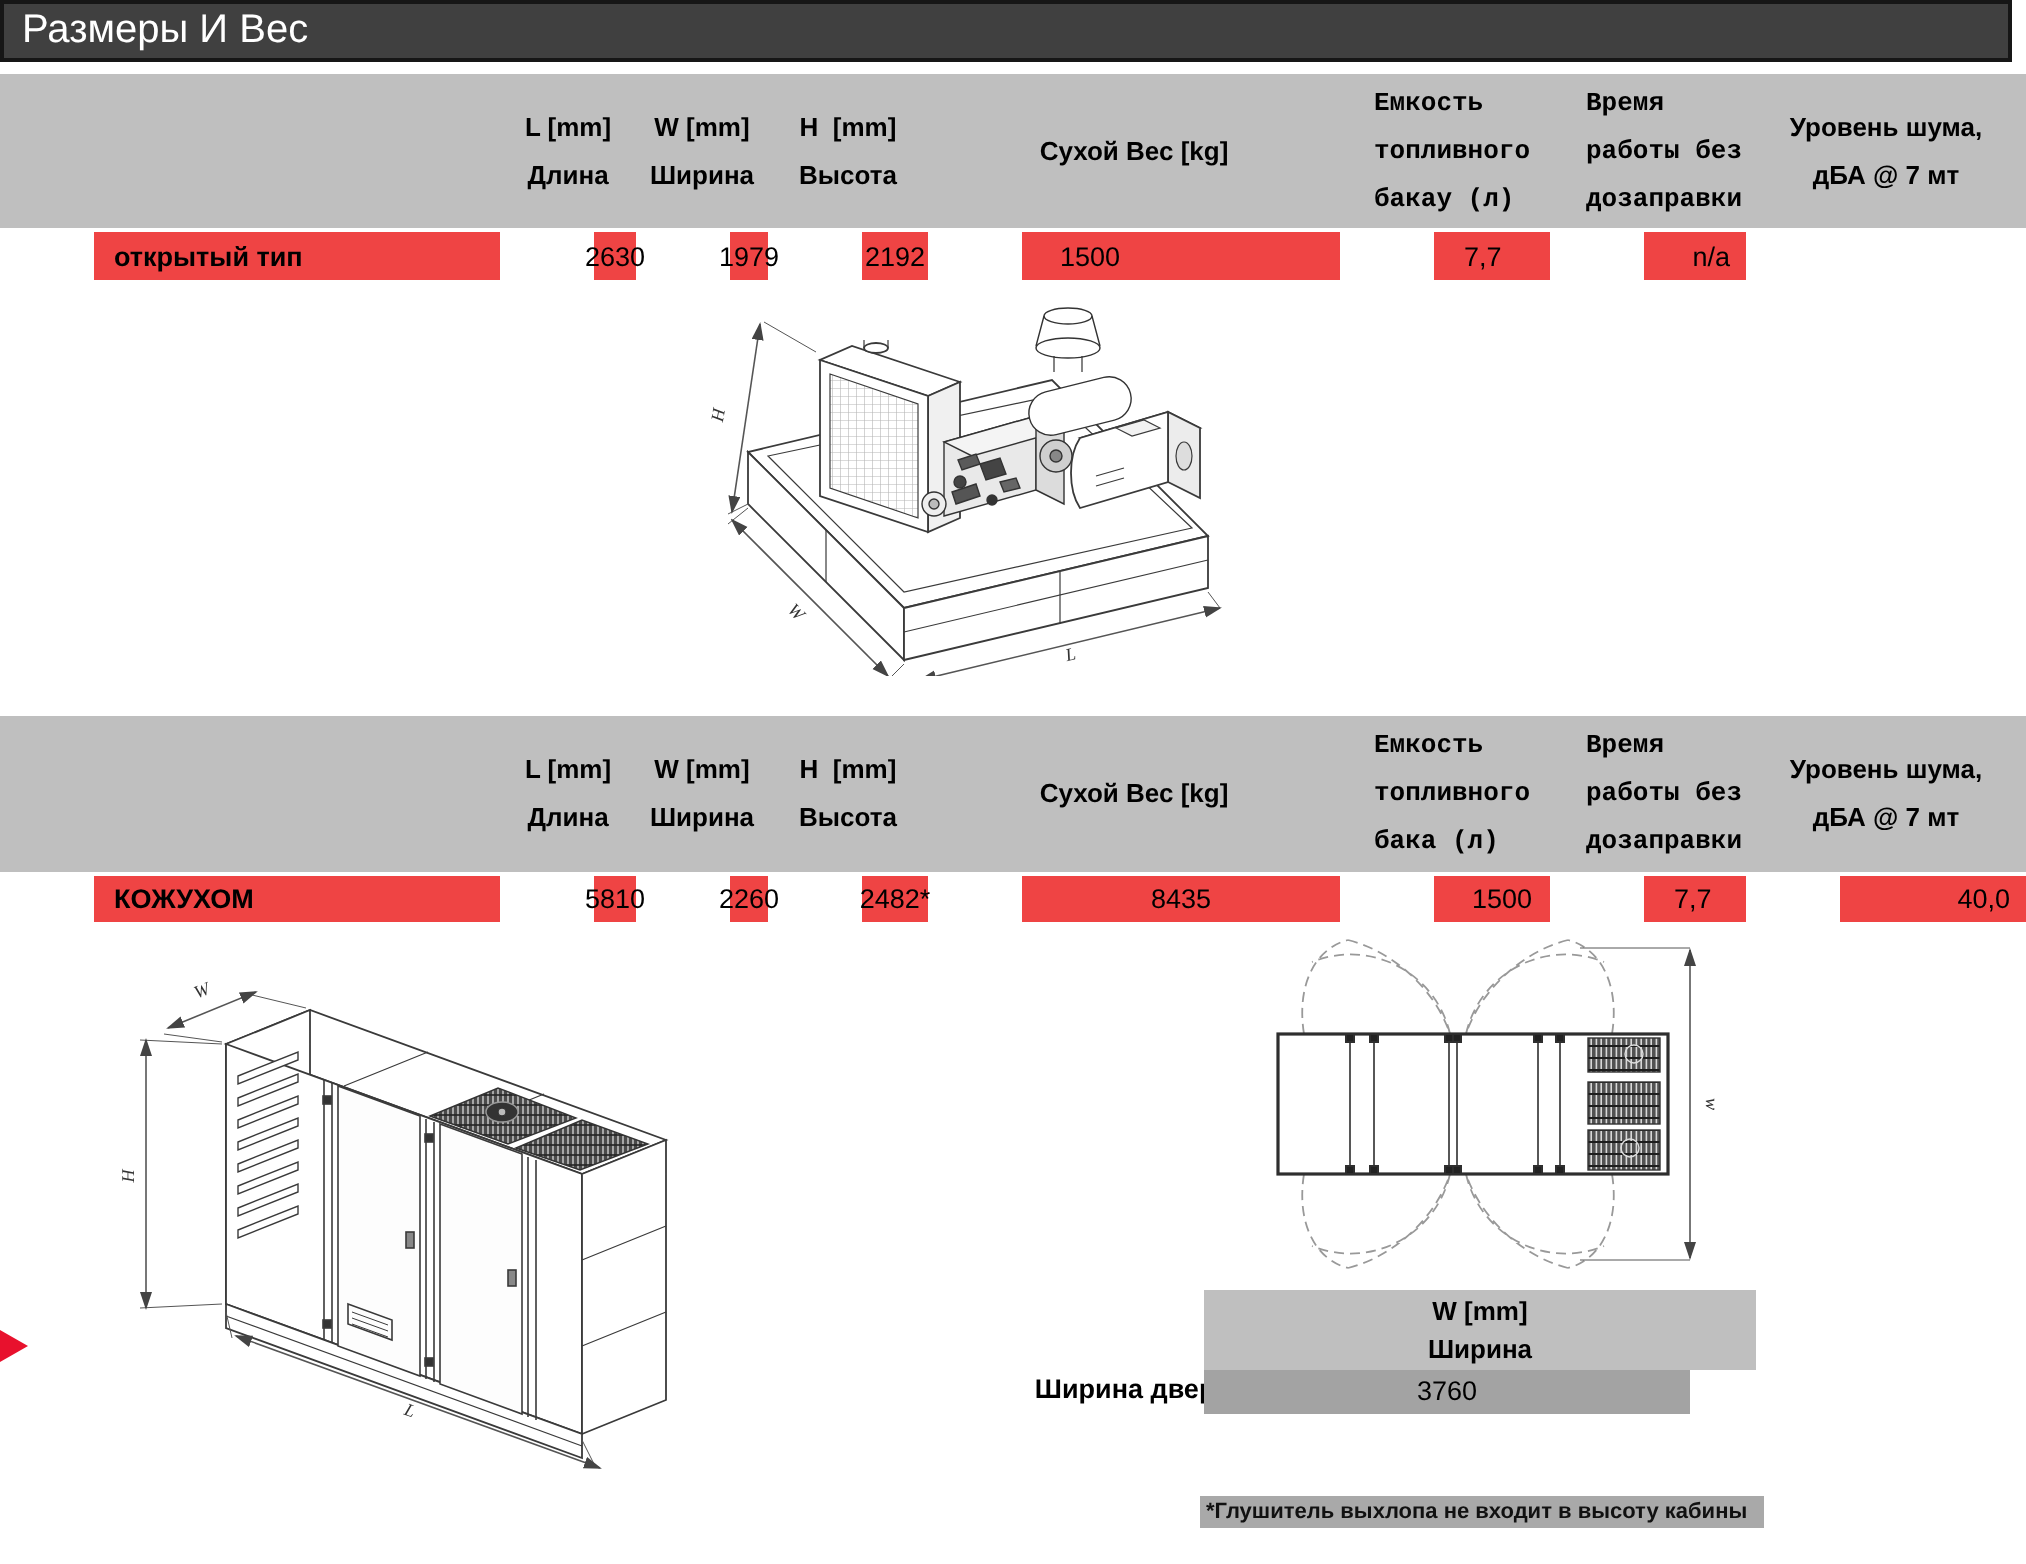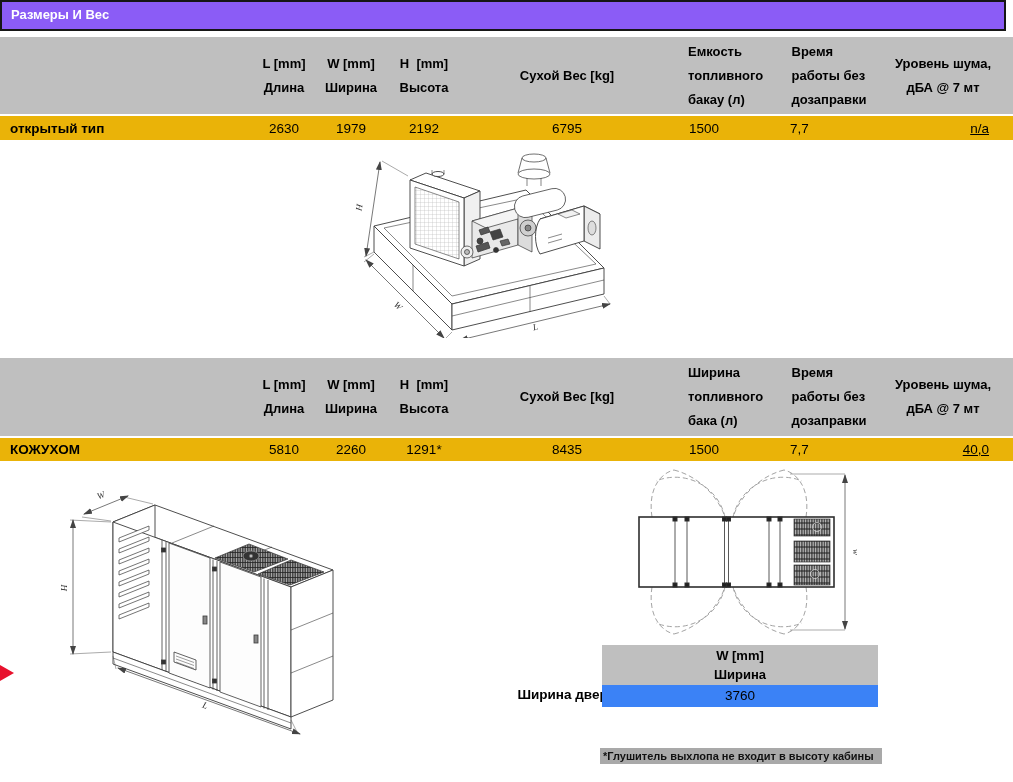--- a/index.html
+++ b/index.html
@@ -3,48 +3,48 @@
 <meta charset="utf-8">
 <style>
   html,body{margin:0;padding:0;}
   body{
     width:1013px;height:782px;position:relative;overflow:hidden;
     background:#ffffff;font-family:"Liberation Sans",sans-serif;color:#000;
   }
   
   .banner{
     position:absolute;top:0;left:0;width:1006px;height:31px;
-    background:#8b5cf6;border:2px solid #161616;box-sizing:border-box;
-    color:#fff;font-weight:bold;font-size:13px;line-height:26px;padding-left:9px;
+    background:#404040;border:2px solid #161616;box-sizing:border-box;
+    color:#fff;font-weight:normal;font-size:20px;line-height:26px;padding-left:9px;
   }
   
   .spec-table{position:absolute;left:0;width:1013px;display:grid;
     grid-template-columns:250px 68px 66px 80px 206px 105px 98px 140px;}
   .spec-table .hc{background:#bfbfbf;display:flex;flex-direction:column;justify-content:center;
     font-weight:bold;font-size:13px;line-height:24px;box-sizing:border-box;}
   .spec-table .hc span, .spec-table .hc div{white-space:pre-wrap;}
   .hc.ac{align-items:center;text-align:center;}
-  .hc.al{align-items:center;}
-  .spec-table .dc{background:#eab308;border-top:2px solid #fff;box-sizing:border-box;
-    font-size:13.5px;display:flex;align-items:center;}
+  .hc.al{align-items:flex-end;font-family:Liberation Mono, monospace;}
+  .spec-table .dc{background:#ef4444;border-top:2px solid #fff;box-sizing:border-box;
+    font-size:13.5px;display:flex;align-items:center;margin-left:47px;}
   .dc.ac{justify-content:center;}
-  .dc.ar{justify-content:flex-end;padding-right:24px;text-decoration:underline;}
+  .dc.ar{justify-content:flex-end;padding-right:8px;}
   .dc.albl{font-weight:bold;padding-left:10px;}
   .pad19{padding-left:19px;}
   .pad15{padding-left:15px;}
   .w88{width:88px;}
   .w80{width:80px;}
   
   .drw{position:absolute;}
   svg text{font-family:"Liberation Serif",serif;font-style:italic;fill:#333;}
   
   .door-head{position:absolute;left:602px;top:645px;width:276px;height:40px;background:#bfbfbf;
     display:flex;flex-direction:column;justify-content:center;align-items:center;
     font-weight:bold;font-size:13px;line-height:19px;}
-  .door-val{position:absolute;left:602px;top:685px;width:276px;height:22px;background:#3b82f6;
+  .door-val{position:absolute;left:602px;top:685px;width:243px;height:22px;background:#a3a3a3;
     text-align:center;font-size:13.5px;line-height:22px;}
   .door-label{position:absolute;left:444px;top:687px;width:172px;text-align:right;
     font-weight:bold;font-size:13.5px;}
   
   .footnote{position:absolute;left:600px;top:748px;width:282px;height:16px;background:#a9a9a9;
     font-size:11px;font-weight:bold;line-height:16px;padding-left:3px;box-sizing:border-box;color:#111;}
   .red-cursor{position:absolute;left:0;top:663px;}
 </style>
 </head>
 <body>
@@ -78,21 +78,20 @@
   </div>
   <div class="hc ac">
     <span>Уровень шума,</span>
     <span>дБА @ 7 мт</span>
   </div>
 
   <div class="dc albl">открытый тип</div>
   <div class="dc ac">2630</div>
   <div class="dc ac">1979</div>
   <div class="dc ac">2192</div>
-  <div class="dc ac">6795</div>
   <div class="dc pad19">1500</div>
   <div class="dc pad15">7,7</div>
   <div class="dc ar">n/a</div>
 </div>
 
 <svg class="drw" style="left:352px;top:146px;" width="300" height="192" viewBox="0 0 300 192">
   <defs>
     <marker id="ar1" markerWidth="9" markerHeight="8" refX="8" refY="3" orient="auto-start-reverse" markerUnits="userSpaceOnUse">
       <path d="M0,0 L9,3 L0,6 Z" fill="#444"></path>
     </marker>
@@ -170,34 +169,34 @@
     <span>Ширина</span>
   </div>
   <div class="hc ac">
     <span>H  [mm]</span>
     <span>Высота</span>
   </div>
   <div class="hc ac">
     <span>Сухой Вес [kg]</span>
   </div>
   <div class="hc al pad19">
-    <div class="w88">Ширина топливного бака (л)</div>
+    <div class="w88">Емкость топливного бака (л)</div>
   </div>
   <div class="hc al pad15">
     <div class="w80">Время работы без дозаправки</div>
   </div>
   <div class="hc ac">
     <span>Уровень шума,</span>
     <span>дБА @ 7 мт</span>
   </div>
 
   <div class="dc albl">КОЖУХОМ</div>
   <div class="dc ac">5810</div>
   <div class="dc ac">2260</div>
-  <div class="dc ac">1291*</div>
+  <div class="dc ac">2482*</div>
   <div class="dc ac">8435</div>
   <div class="dc pad19">1500</div>
   <div class="dc pad15">7,7</div>
   <div class="dc ar">40,0</div>
 </div>
 
 <svg class="drw" style="left:58px;top:470px;" width="312" height="268" viewBox="0 0 312 268">
   <defs>
     <marker id="ar2" markerWidth="9" markerHeight="8" refX="8" refY="3" orient="auto-start-reverse" markerUnits="userSpaceOnUse">
       <path d="M0,0 L9,3 L0,6 Z" fill="#444"></path>

